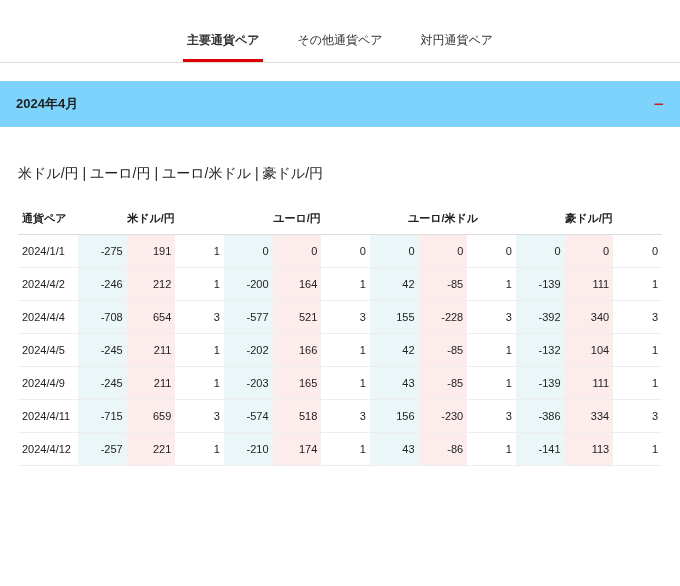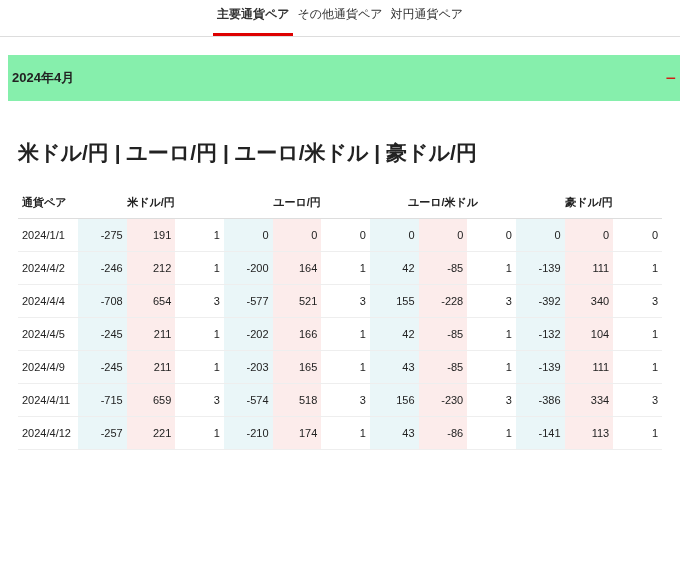--- a/index.html
+++ b/index.html
@@ -1,23 +1,23 @@
 <!DOCTYPE html>
 <html><head>
 <meta charset="utf-8">
 <style>
   * { box-sizing: border-box; margin: 0; padding: 0; }
   body { font-family: -apple-system, "Helvetica Neue", Arial, sans-serif; font-size: 12px; color: #222; background: #fff; width: 680px; }
-  .tabs { display: flex; justify-content: center; padding: 0 0 0 0; border-bottom: 1px solid #ddd; text-align: right; }
+  .tabs { display: flex; justify-content: center; gap: 30px; padding: 26px 0 0 0; border-bottom: 1px solid #ddd; text-align: right; }
   .tab { padding: 6px 4px 10px; font-size: 12px; color: #333; cursor: pointer; }
   .tab.active { border-bottom: 3px solid #d00; font-weight: 600; }
-  .accordion { background: #86efac; padding: 14px 4px; margin-top: 18px; display: flex; justify-content: space-between; align-items: center; font-size: 13px; font-weight: 600; margin-left: 8px; }
+  .accordion { background: #7dd3fc; padding: 14px 16px; margin-top: 18px; display: flex; justify-content: space-between; align-items: center; font-size: 13px; font-weight: 600; }
   .accordion .minus { color: #d00; font-size: 18px; font-weight: 400; line-height: 1; }
   .content { padding: 20px 18px 10px; }
-  .title { font-size: 21px; font-weight: 700; margin: 18px 0 18px; }
+  .title { font-size: 14px; font-weight: 400; margin: 18px 0 18px; }
   table { width: 100%; border-collapse: collapse; table-layout: fixed; }
   th, td { text-align: right; padding: 10px 4px; font-size: 11px; border-bottom: 1px solid #eee; }
   th { font-weight: 600; }
   th:first-child, td:first-child { text-align: left; width: 60px; }
   .pair-row th { text-align: center; border-bottom: 1px solid #ddd; padding-bottom: 8px; }
   .pair-row th:first-child { text-align: left; }
   .hdr-row th { border-bottom: 1px solid #ddd; padding: 12px 4px; }
   .sell { background: #eaf6f8; }
   .buy  { background: #fceceb; }
   td, th { white-space: nowrap; overflow: hidden; }

